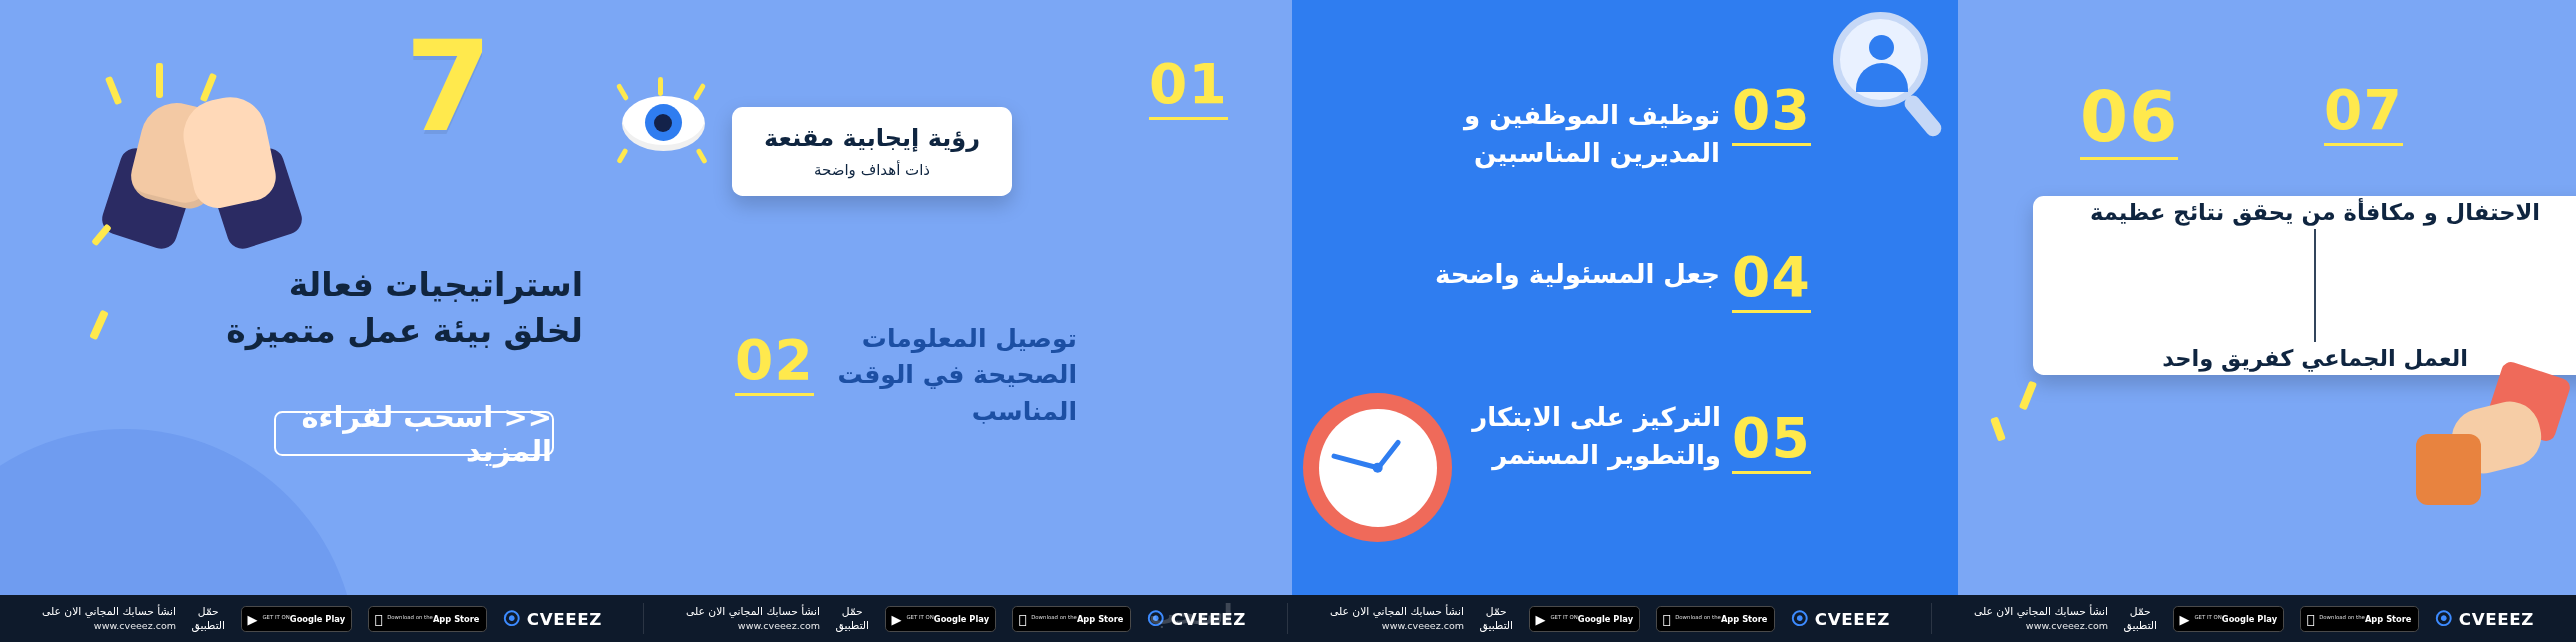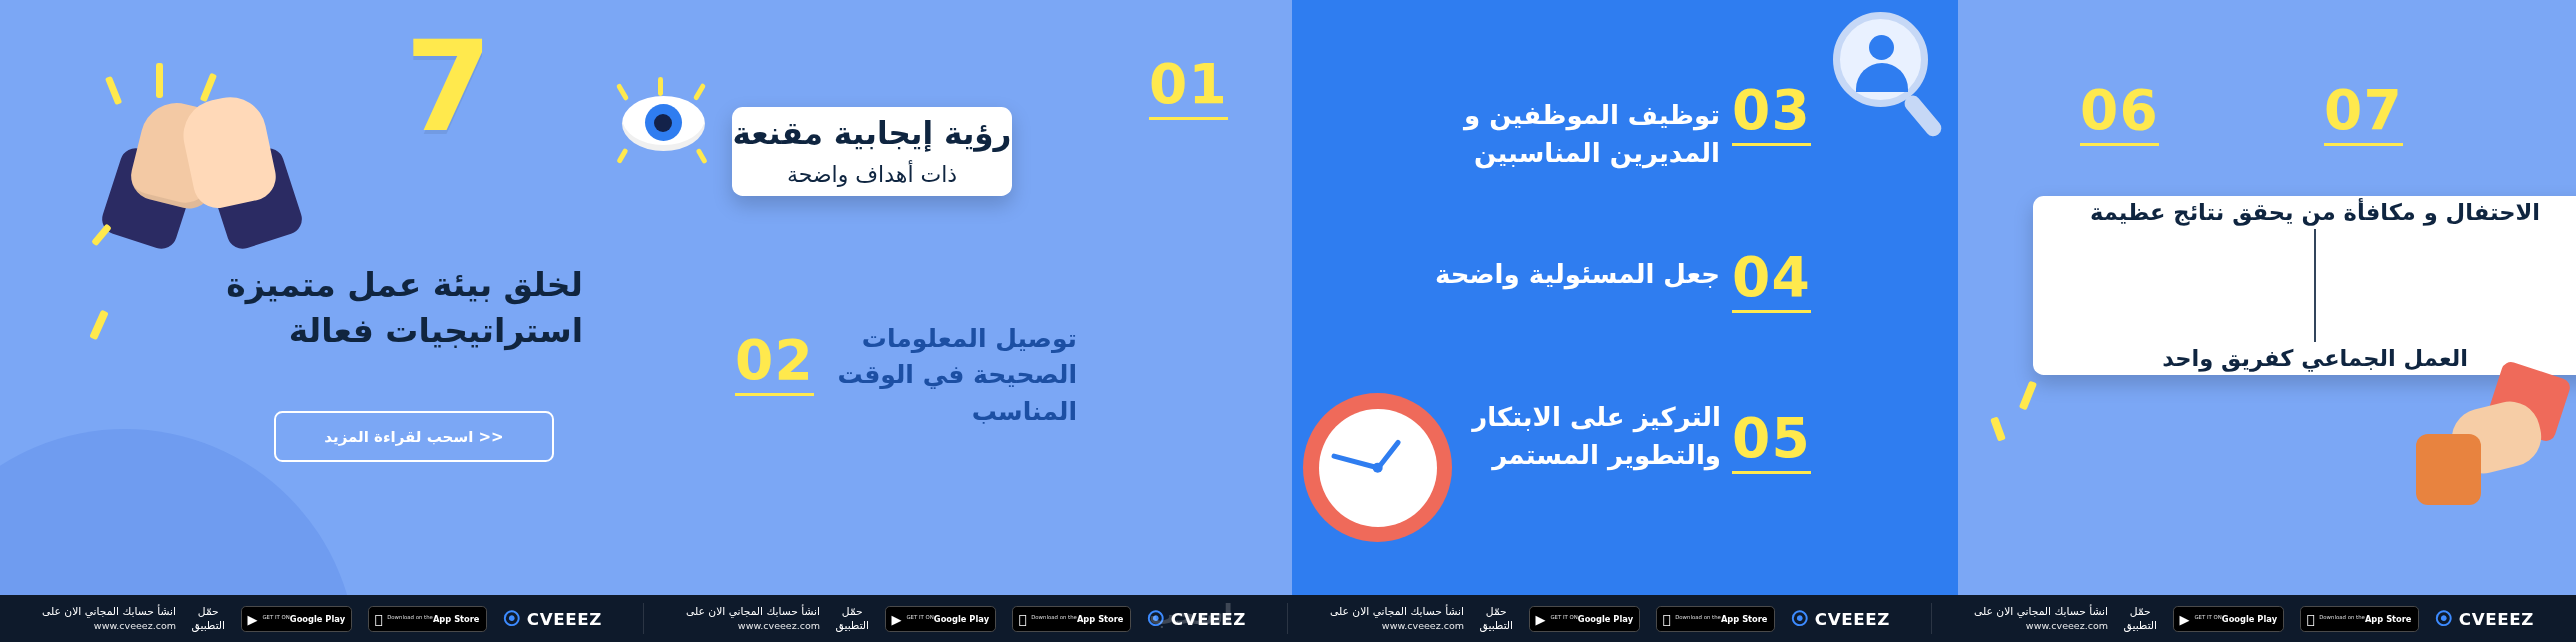--- a/index.html
+++ b/index.html
@@ -68,25 +68,25 @@
     width: 476px;
     text-align: right;
     color: #10253f;
     font-weight: 700;
     font-size: 33px;
     line-height: 1.38;
   }
   .hero-btn {
     position: absolute;
     left: 274px; top: 411px;
-    width: 280px; height: 51px;
+    width: 280px; height: 45px;
     border: 2.4px solid #ffffff;
     border-radius: 8.3px;
     color: #ffffff;
-    font-size: 15px;
+    font-size: 29px;
     font-weight: 700;
     display: flex; align-items: center; justify-content: center;
     background: transparent;
     cursor: pointer;
   }
 
   
   .clap {
     position: absolute; left: 104px; top: 71px;
     width: 196px; height: 185px;
@@ -136,22 +136,22 @@
   .card {
     position: absolute;
     background: #ffffff;
     border-radius: 10.7px;
     box-shadow: 0 8.3px 20px rgba(0,0,0,.18);
     color: #0f2540;
     text-align: center;
     display: flex; flex-direction: column;
     align-items: center; justify-content: center;
   }
-  .card .line1 { font-size: 31px; font-weight: 700; line-height: 1.25; }
-  .card .line2 { font-size: 22px; font-weight: 400; line-height: 1.3; margin-top: 8px; text-align: center; }
+  .card .line1 { font-size: 24px; font-weight: 700; line-height: 1.25; }
+  .card .line2 { font-size: 15px; font-weight: 400; line-height: 1.3; margin-top: 8px; text-align: center; }
 
   .card-01 { left: 732px; top: 107px; width: 280px; height: 89px; }
   .num-01 { position: absolute; left: 1149px; top: 57px; font-size: 55px; }
 
   
   .num-02 { position: absolute; left: 735px; top: 333px; font-size: 55px; }
   .txt-02 {
     position: absolute; left: 827px; top: 321px; width: 250px;
     text-align: right; color: #1c4fa3; font-weight: 700;
     font-size: 25px; line-height: 1.45;
@@ -208,21 +208,21 @@
     position: absolute; left: 50%; top: 50%; width: 4.8px; height: 48px;
     background: #2f7df0; border-radius: 2.4px;
     transform-origin: 50% 100%; transform: translate(-50%,-100%) rotate(-75deg);
   }
   .clock .dot {
     position: absolute; left: 50%; top: 50%; width: 10.7px; height: 10.7px;
     background: #2f7df0; border-radius: 50%; transform: translate(-50%,-50%);
   }
 
   
-  .num-06 { position: absolute; left: 2080px; top: 83px; font-size: 55px; }
+  .num-06 { position: absolute; left: 2080px; top: 83px; font-size: 69px; }
   .num-07 { position: absolute; left: 2324px; top: 83px; font-size: 55px; }
   .card-67 {
     left: 2033px; top: 196px; width: 564px; height: 179px;
     flex-direction: column; justify-content: space-around; padding: 0 16.7px;
   }
   .card-67 .col {
     flex: 1; text-align: center; color: #0f2540;
     font-weight: 700; font-size: 22.6px; line-height: 1.45;
   }
   .card-67 .divider {
@@ -313,22 +313,22 @@
     <div class="sleeve-b"></div>
     <div class="hand-a"></div>
     <div class="hand-b"></div>
     <div class="spark" style="left:-6px; top:152px; width:7.1px; height:24px; transform:rotate(40deg);"></div>
   </div>
   <div class="spark" style="left:95px; top:310px; width:8.3px; height:30px; transform:rotate(24deg);"></div>
 
   <div class="hero-seven ar">7</div>
 
   <div class="hero-title-box ar">
+    <div>استراتيجيات فعالة</div>
     <div>لخلق بيئة عمل متميزة</div>
-    <div>استراتيجيات فعالة</div>
   </div>
 
   <div class="hero-btn ar">&lt;&lt; اسحب لقراءة المزيد</div>
 
   <div class="eye">
     <div class="spark" style="left:3.6px;  top:0;   width:5.4px; height:18px; transform:rotate(-30deg);"></div>
     <div class="spark" style="left:42px; top:-6px;width:5.4px; height:19px;"></div>
     <div class="spark" style="left:81px;top:0;   width:5.4px; height:18px; transform:rotate(30deg);"></div>
     <div class="ball"></div>
     <div class="iris"></div>

